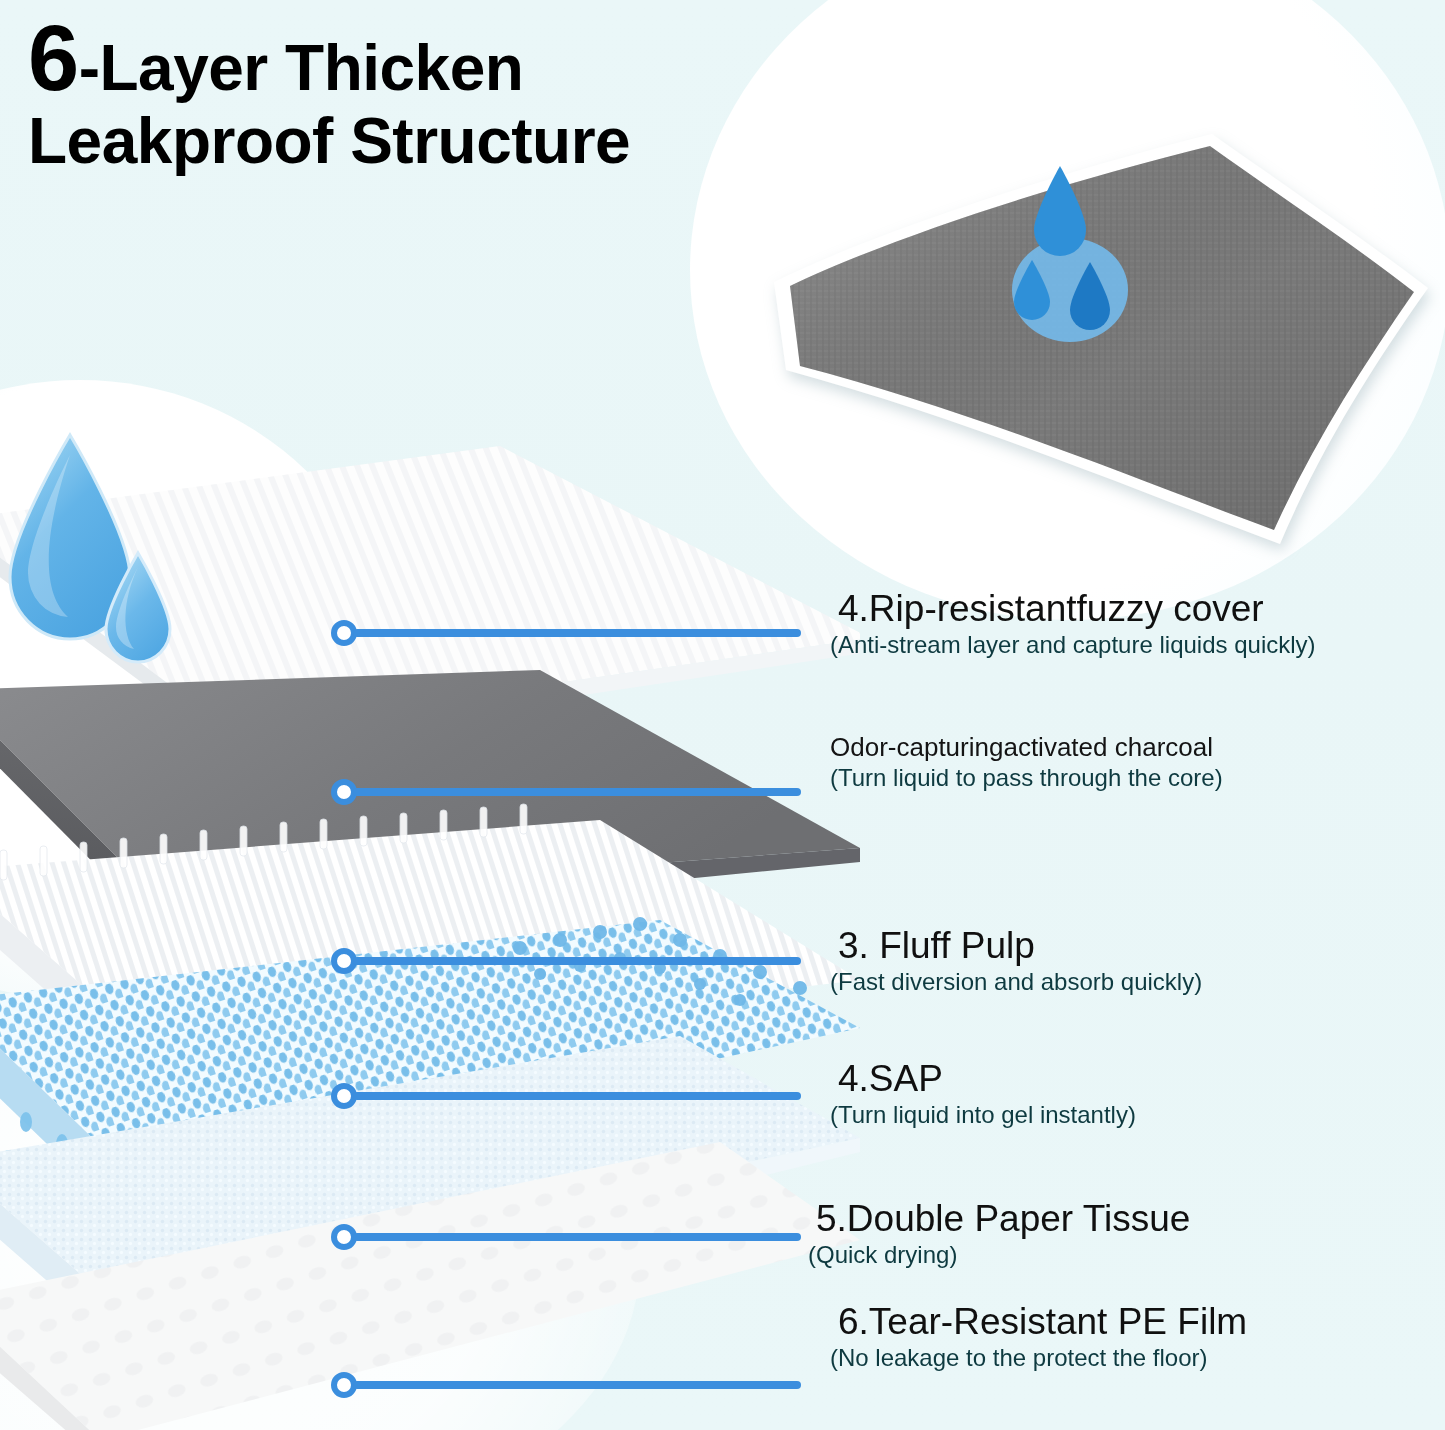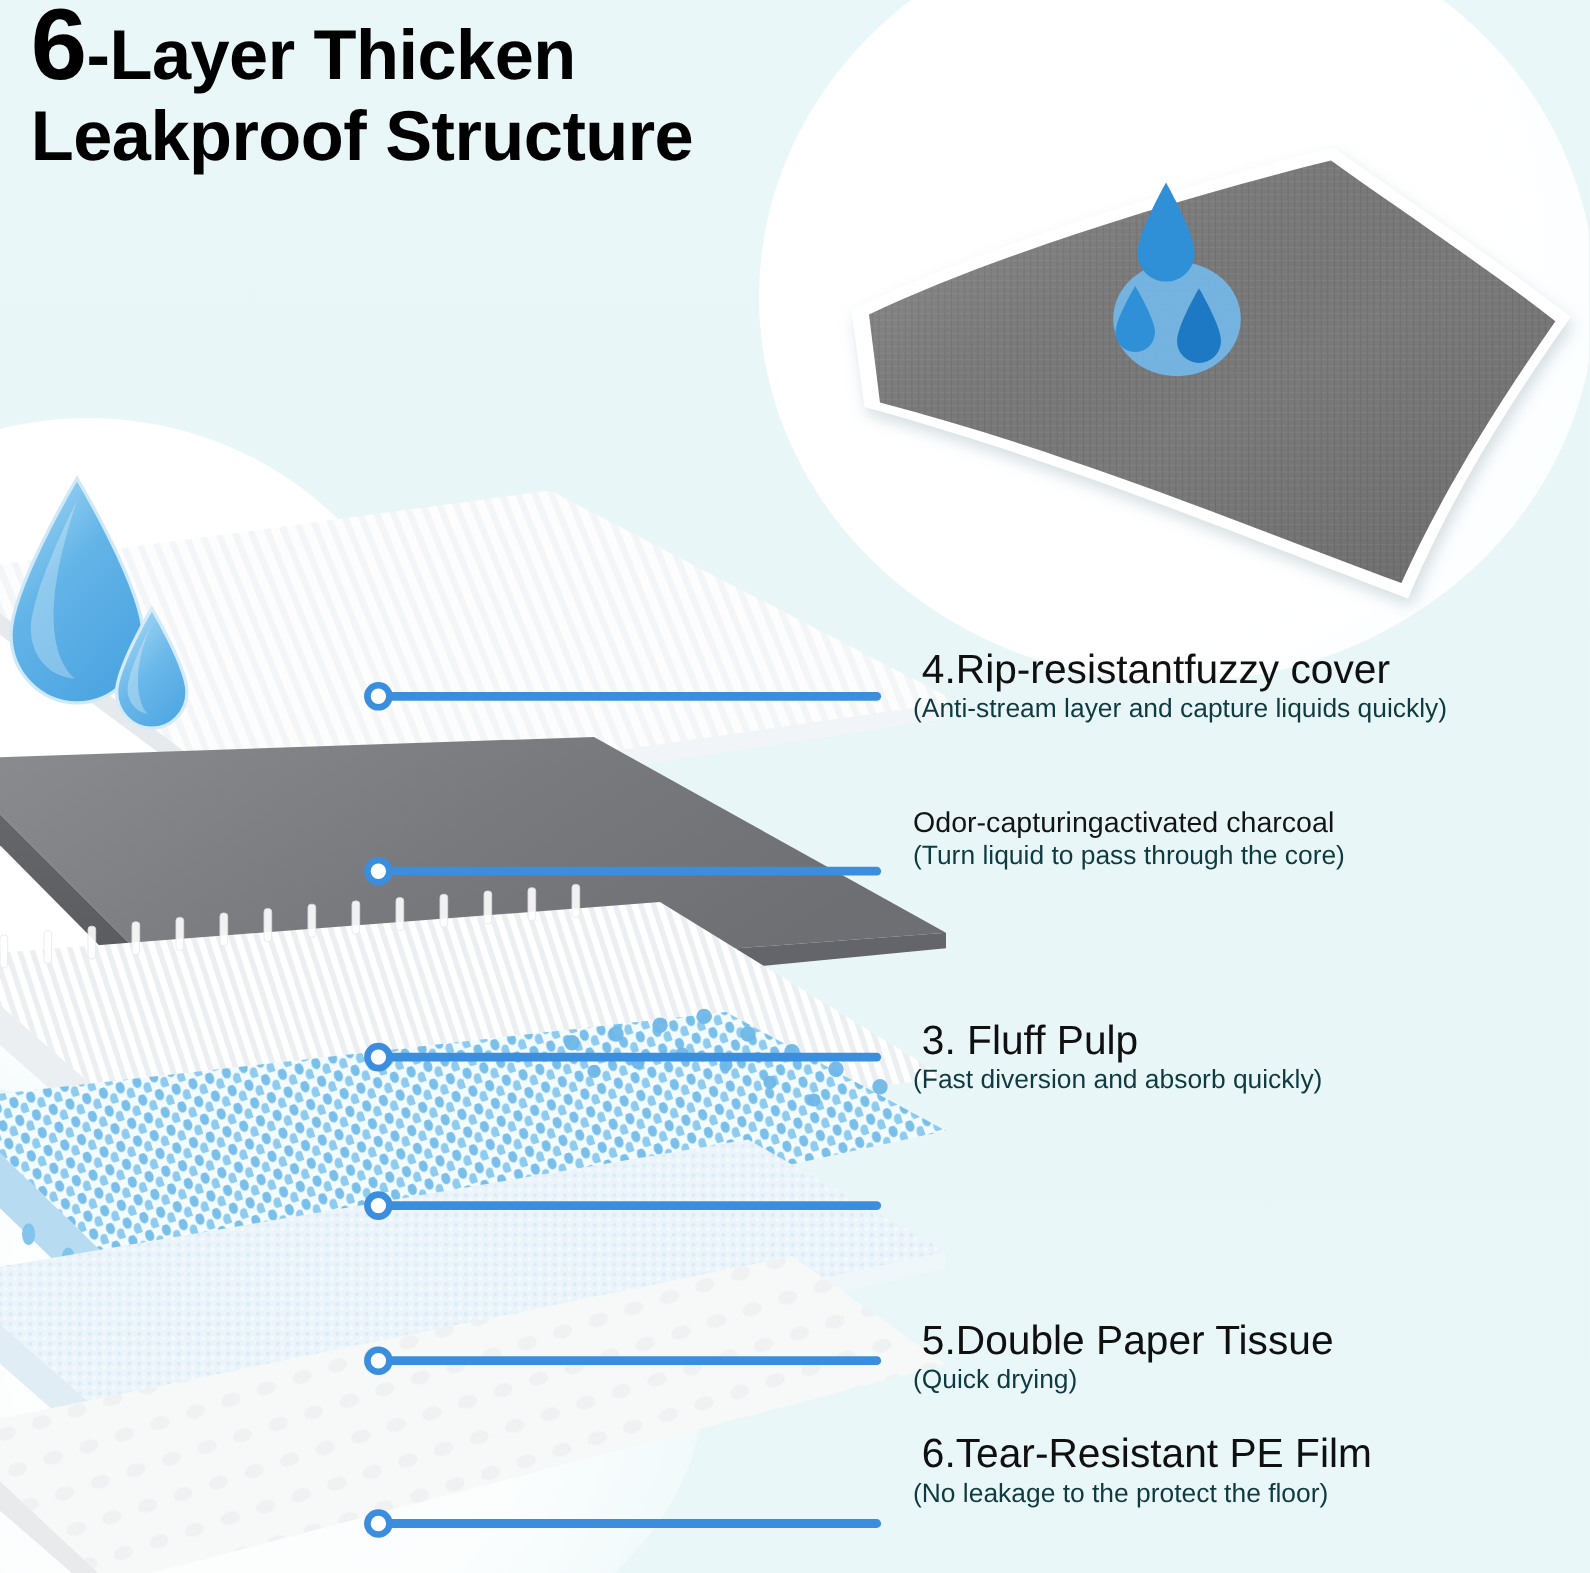--- a/index.html
+++ b/index.html
@@ -27,21 +27,21 @@
     left:-240px;top:380px;width:640px;height:620px;
     background:radial-gradient(circle at 55% 45%, #ffffff 0%, #ffffff 58%, rgba(255,255,255,0.35) 80%, rgba(234,247,248,0) 100%);
   }
   #blob-bottom{
     left:-160px;top:980px;width:800px;height:560px;
     background:radial-gradient(circle at 45% 40%, #ffffff 0%, rgba(255,255,255,0.82) 55%, rgba(234,247,248,0) 100%);
   }
 
   
   #title{
-    position:absolute;left:28px;top:0;width:830px;
+    position:absolute;left:28px;top:17px;width:830px;
     color:#000;line-height:1.02;
     letter-spacing:-0.5px;
     font-weight:bold;
   }
   #title .l1{display:block;font-size:64px;}
   #title .l1 .big{font-size:92px;line-height:0.9;}
   #title .l2{display:block;font-size:64px;margin-top:8px;}
 
   
   #pad{
@@ -324,22 +324,26 @@
   <div class="label" style="left:838px;top:733px;">
     <span class="main2">Odor-capturingactivated charcoal</span>
     <span class="sub">(Turn liquid to pass through the core)</span>
   </div>
 
   <div class="label" style="left:838px;top:925px;">
     <span class="main">3. Fluff Pulp</span>
     <span class="sub">(Fast diversion and absorb quickly)</span>
   </div>
 
-
-  <div class="label" style="left:838px;top:1198px;">
+  <div class="label" style="left:838px;top:1058px;">
+    <span class="main">4.SAP</span>
+    <span class="sub">(Turn liquid into gel instantly)</span>
+  </div>
+
+  <div class="label" style="left:816px;top:1198px;">
     <span class="main">5.Double Paper Tissue</span>
     <span class="sub">(Quick drying)</span>
   </div>
 
   <div class="label" style="left:838px;top:1301px;">
     <span class="main">6.Tear-Resistant PE Film</span>
     <span class="sub">(No leakage to the protect the floor)</span>
   </div>
 
 </div>

